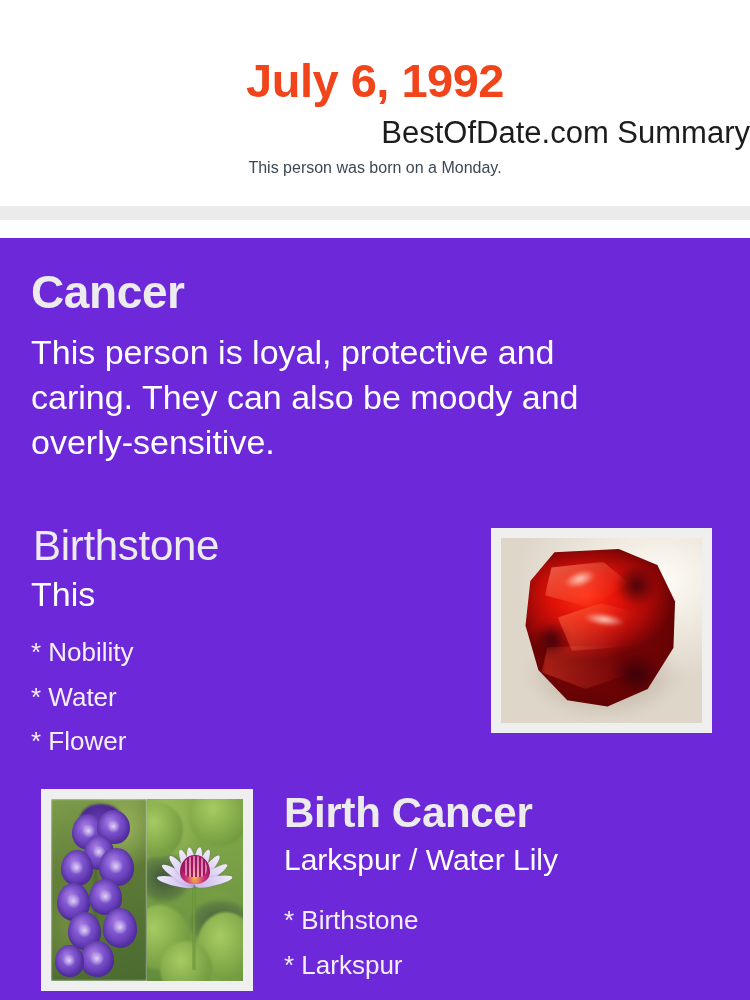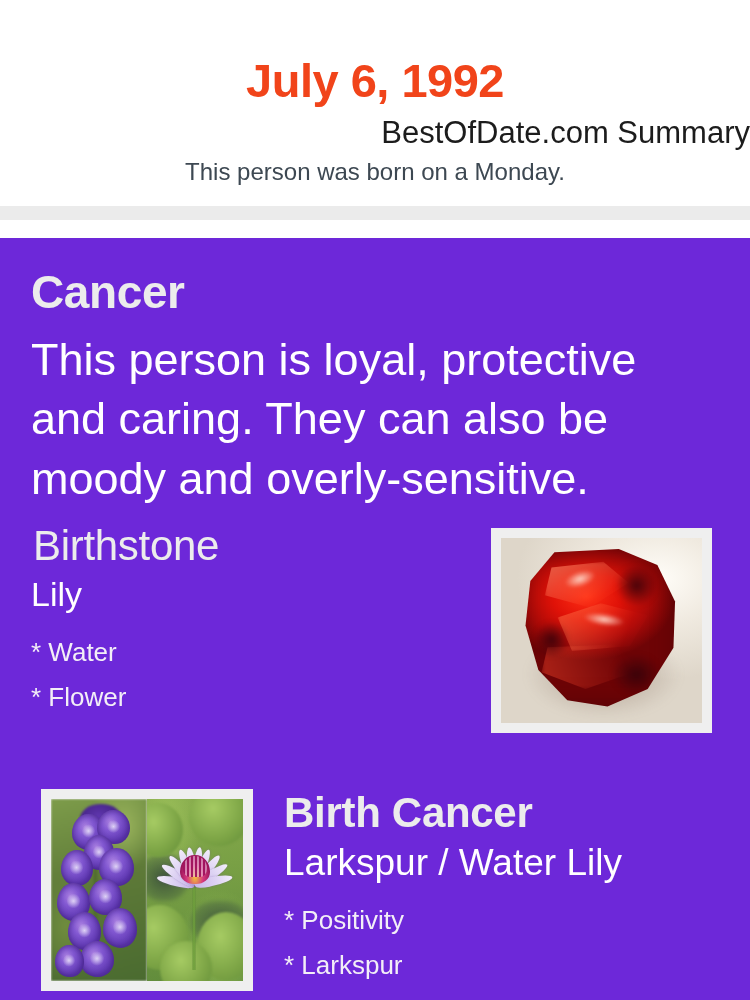--- a/index.html
+++ b/index.html
@@ -48,21 +48,21 @@
     font-weight: 400;
     color: #1c1c1c;
     line-height: 1.1;
     white-space: nowrap;
     text-align: right;
   }
   .header-note {
     position: absolute;
     left: 0; top: 129px;
     width: 750px;
-    font-size: 24px;
+    font-size: 16px;
     font-weight: 400;
     color: #3d4852;
     line-height: 1.1;
     white-space: nowrap;
   }
 
   .divider {
     position: absolute;
     left: 0; top: 176px;
     width: 750px;
@@ -88,21 +88,21 @@
     font-weight: 700;
     color: #ececec;
     letter-spacing: -0.4px;
     line-height: 1.05;
     white-space: nowrap;
   }
   .zodiac-desc {
     position: absolute;
     left: 31px; top: 92px;
     width: 620px;
-    font-size: 45px;
+    font-size: 34px;
     font-weight: 400;
     color: #ffffff;
     line-height: 1.32;
   }
 
   
   .stone-title {
     position: absolute;
     left: 33px; top: 286px;
     font-size: 42px;
@@ -141,21 +141,21 @@
     font-size: 42px;
     font-weight: 700;
     color: #ececec;
     letter-spacing: -0.3px;
     line-height: 1.05;
     white-space: nowrap;
   }
   .flower-name {
     position: absolute;
     left: 284px; top: 605px;
-    font-size: 37px;
+    font-size: 30px;
     font-weight: 400;
     color: #ffffff;
     line-height: 1.1;
     white-space: nowrap;
   }
   .flower-traits {
     position: absolute;
     left: 284px; top: 660px;
     width: 420px;
   }
@@ -363,22 +363,23 @@
   </div>
 
   <div class="divider"></div>
 
   <div class="panel">
 
     <div class="zodiac-title">Cancer</div>
     <div class="zodiac-desc">This person is loyal, protective and caring. They can also be moody and overly-sensitive.</div>
 
     <div class="stone-title">Birthstone</div>
-    <div class="stone-name">Lily</div>
+    <div class="stone-name">This</div>
     <div class="stone-traits">
+      <div class="trait">* Nobility</div>
       <div class="trait">* Water</div>
       <div class="trait">* Flower</div>
     </div>
 
     <div class="frame" id="ruby-frame">
       <div class="frame-inner">
         <div class="ruby-bg"></div>
         <div class="ruby-shadow"></div>
         <div class="ruby-body">
           <div class="facet f1"></div>
@@ -389,21 +390,21 @@
           <div class="dark-patch d3"></div>
           <div class="spec s1"></div>
           <div class="spec s2"></div>
         </div>
       </div>
     </div>
 
     <div class="flower-title">Birth Cancer</div>
     <div class="flower-name">Larkspur / Water Lily</div>
     <div class="flower-traits">
-      <div class="trait">* Positivity</div>
+      <div class="trait">* Birthstone</div>
       <div class="trait">* Larkspur</div>
     </div>
 
     <div class="frame" id="flower-frame">
       <div class="frame-inner">
         <div class="flower-split">
 
           <div class="flower-pane pane-left">
             <div class="larkspur-bg"></div>
             <div class="stem"></div>

